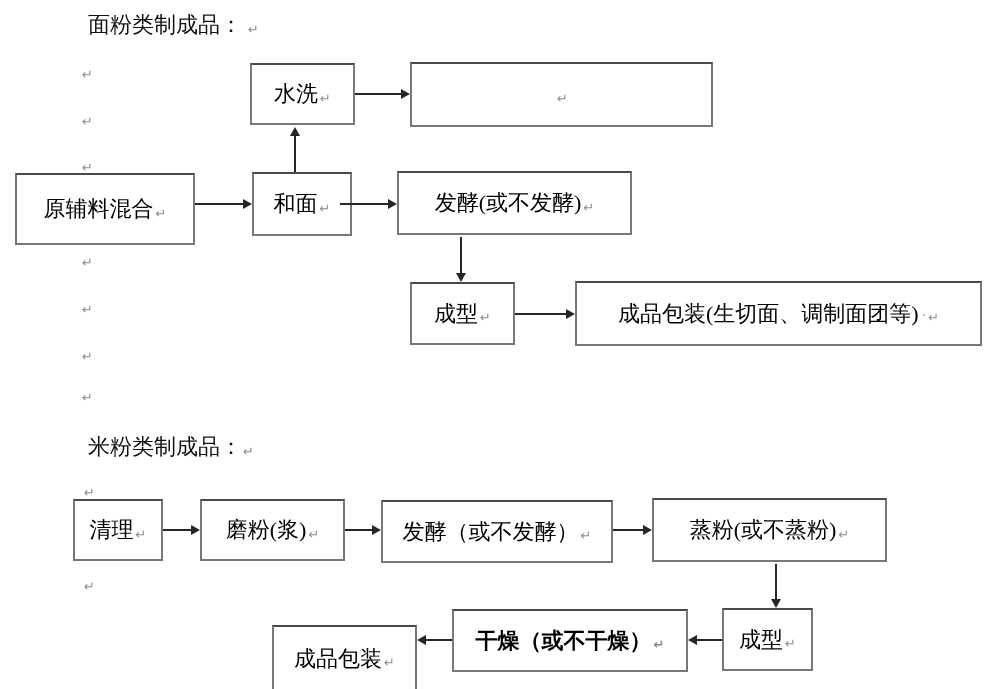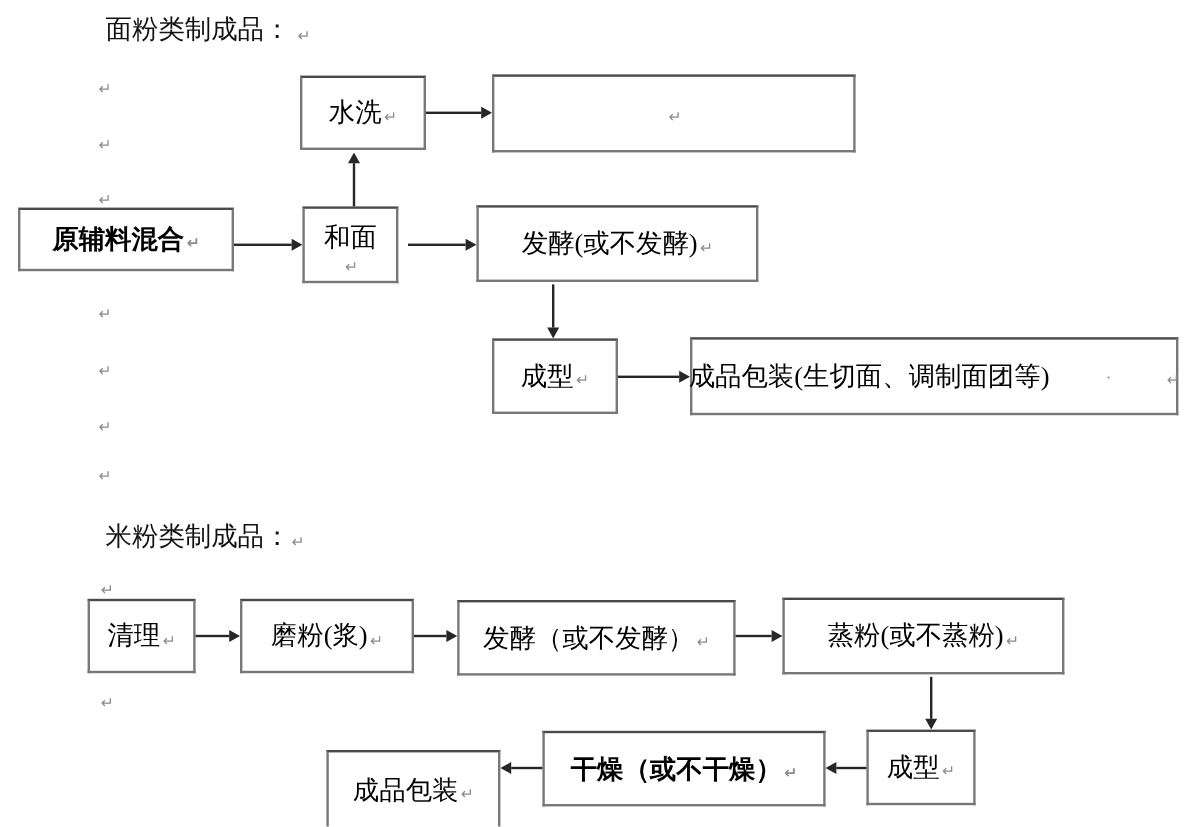--- a/index.html
+++ b/index.html
@@ -73,41 +73,41 @@
 
   <div class="box" style="left:250px;top:63px;width:105px;height:62px;">
       <span>水洗</span>
       <span class="mark">↵</span>
     </div>
 
   <div class="box" style="left:410px;top:62px;width:303px;height:65px;">
       <span class="mark">↵</span>
     </div>
 
-  <div class="box" style="left:15px;top:173px;width:180px;height:53px;font-weight:bold;">
+  <div class="box" style="left:15px;top:173px;width:180px;height:72px;">
       <span>原辅料混合</span>
       <span class="mark">↵</span>
     </div>
 
-  <div class="box" style="left:252px;top:172px;width:80px;height:64px;flex-direction:column;">
+  <div class="box" style="left:252px;top:172px;width:100px;height:64px;">
       <span>和面</span>
       <span class="mark">↵</span>
     </div>
 
   <div class="box" style="left:397px;top:171px;width:235px;height:64px;">
       <span>发酵(或不发酵)</span>
       <span class="mark">↵</span>
     </div>
 
   <div class="box" style="left:410px;top:282px;width:105px;height:63px;">
       <span>成型</span>
       <span class="mark">↵</span>
     </div>
 
-  <div class="box" style="left:575px;top:281px;width:407px;height:65px;gap:44px;">
+  <div class="box" style="left:575px;top:281px;width:407px;height:65px;">
       <span>成品包装(生切面、调制面团等)</span>
       <span class="dot">·</span>
       <span class="mark">↵</span>
     </div>
 
   <div class="h-arrow right" style="left:355px;top:93px;width:46px;"></div>
   <div class="h-arrow right" style="left:195px;top:203px;width:48px;"></div>
   <div class="h-arrow right" style="left:340px;top:203px;width:48px;"></div>
   <div class="v-arrow up" style="left:294px;top:136px;height:36px;"></div>
   <div class="v-arrow down" style="left:460px;top:237px;height:36px;"></div>

